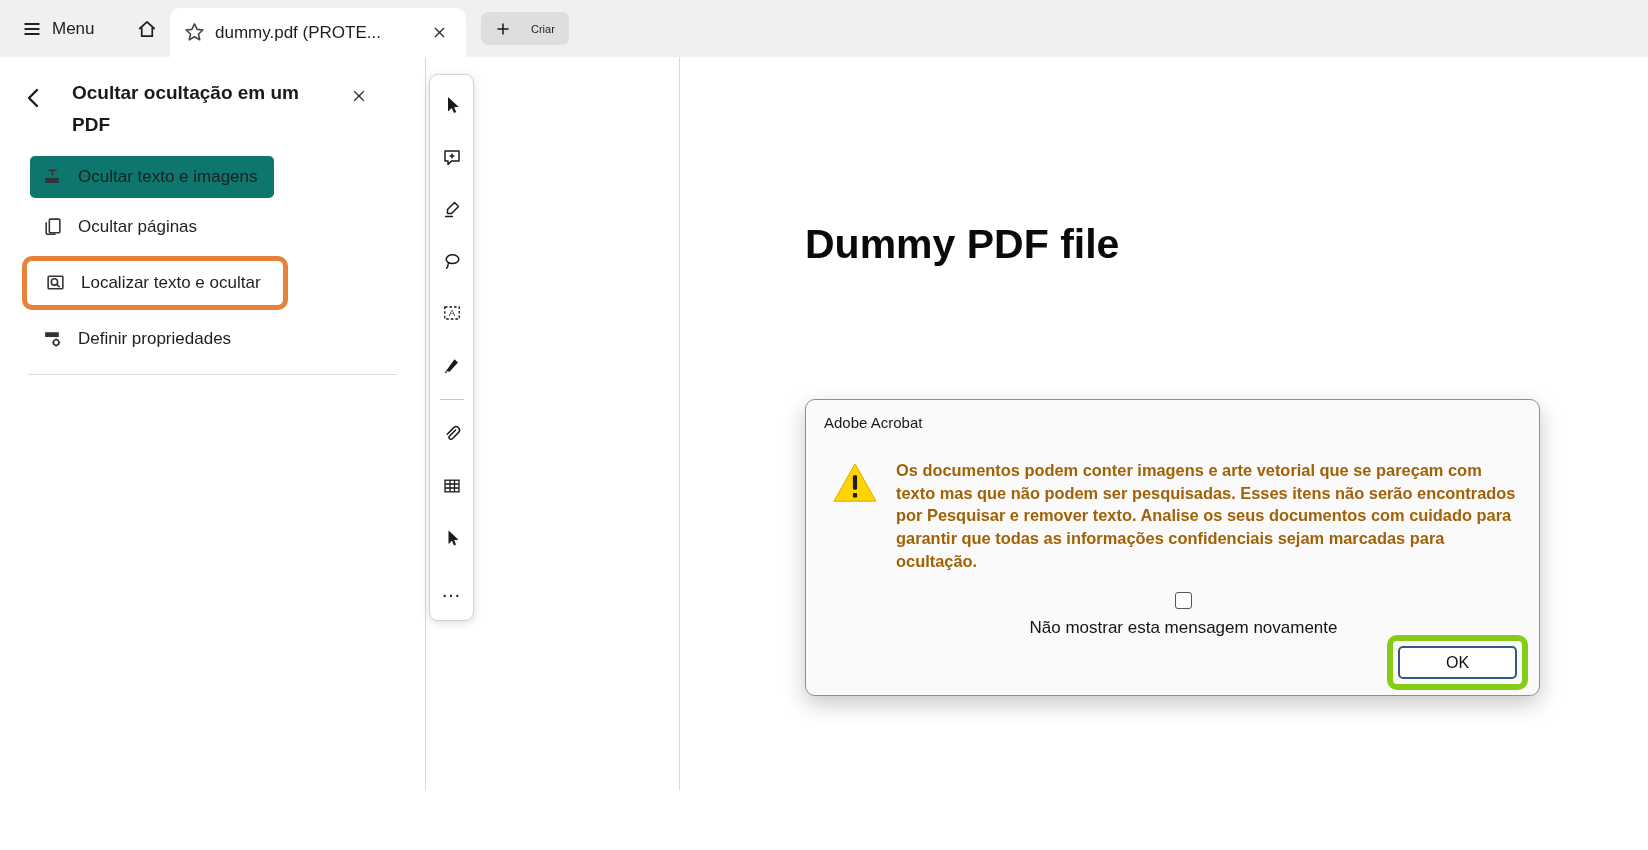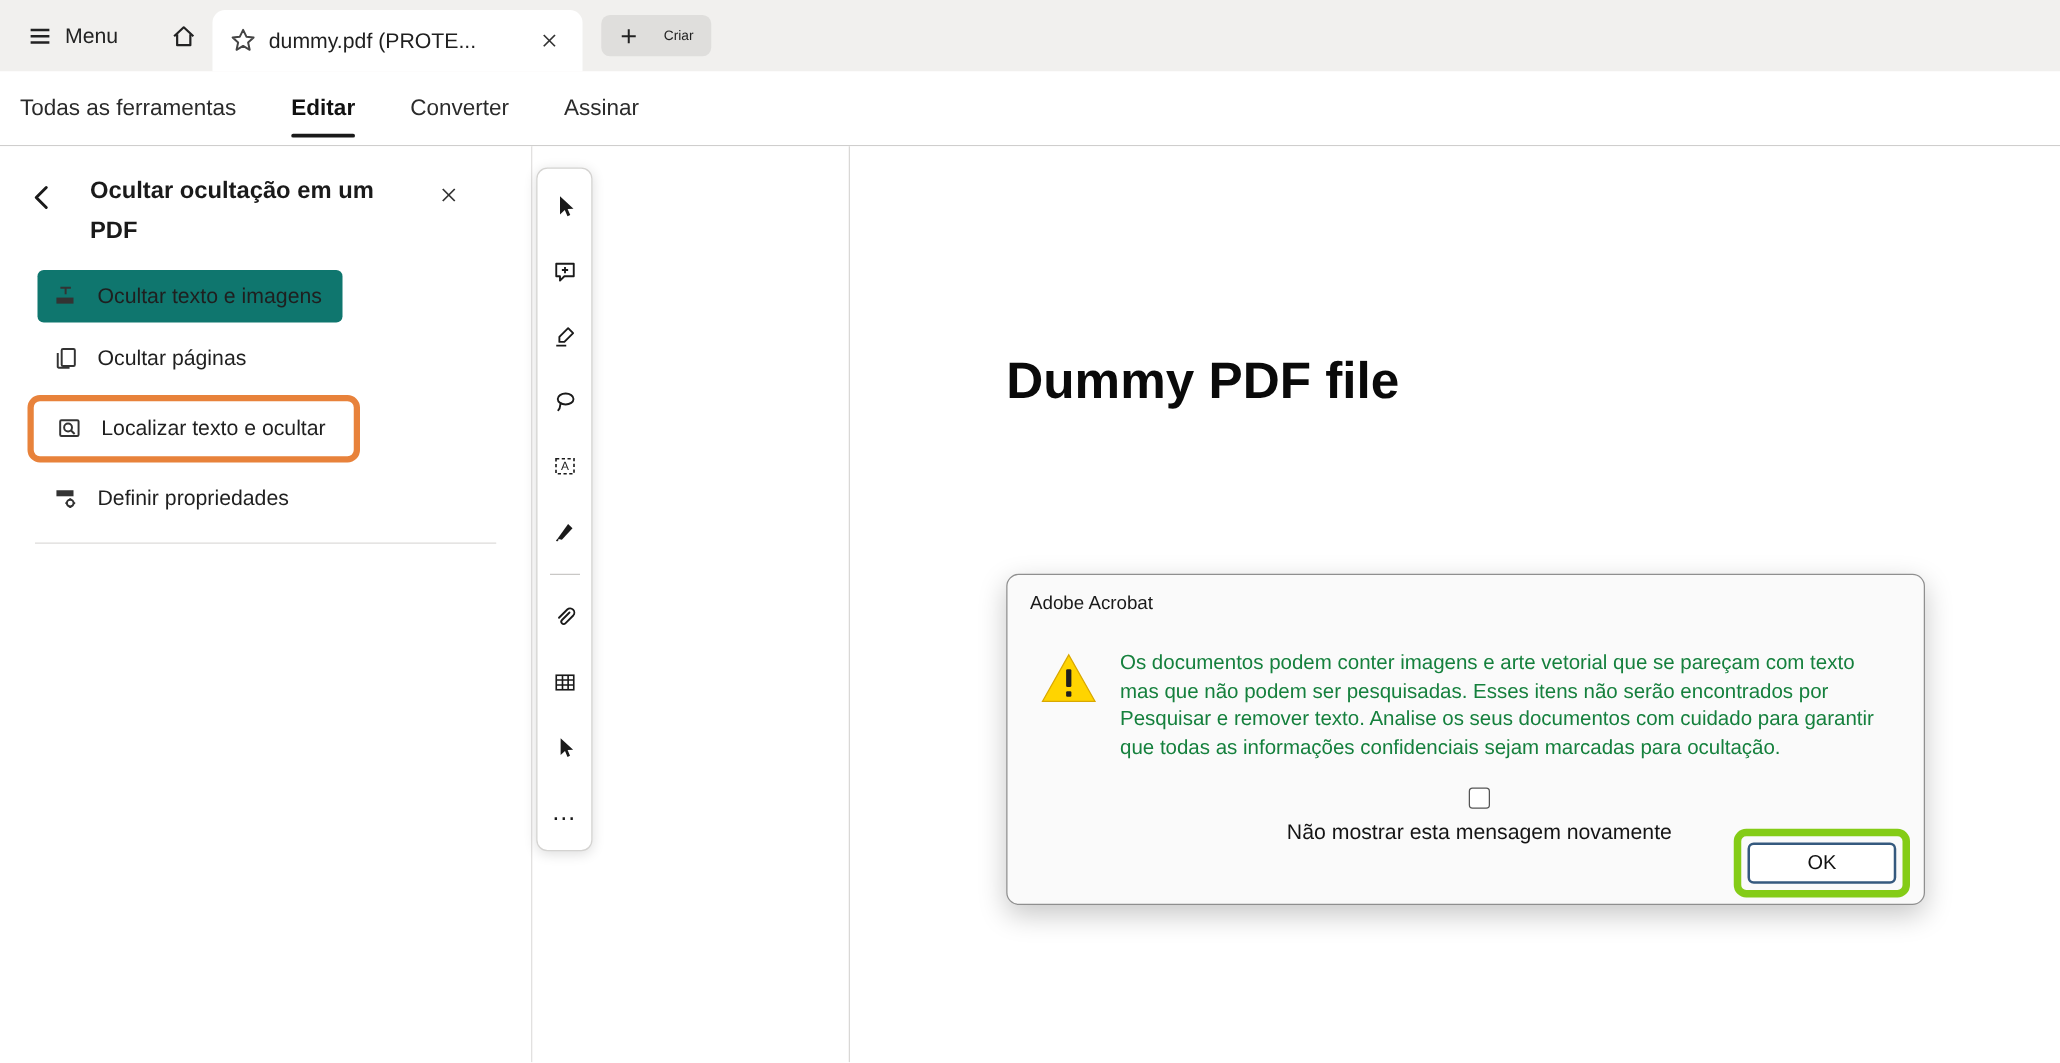--- a/index.html
+++ b/index.html
@@ -51,26 +51,26 @@
              align-items:center; padding:12px 0; gap:16px; }
   .tool { width:36px; height:36px; display:flex; align-items:center; justify-content:center; border-radius:6px; cursor:pointer; }
   .tb-div { width:24px; height:0; border-top:1px solid #c9c8c6; }
   .more-glyph { font-size:20px; color:#1a1a1a; letter-spacing:1px; line-height:10px; }
 
   
   .doc-area { flex:1; position:relative; background:#fff; }
   .page-title { position:absolute; left:125px; top:144px; font-size:41px; font-weight:bold; color:#0a0a0a;margin-top:20px; }
 
   
-  .dialog { position:absolute; left:125px; top:342px; width:735px; height:265px; background:#fafafa;
+  .dialog { position:absolute; left:125px; top:342px; width:735px; height:297px; background:#fafafa;
             border:1px solid #8f8f8f; border-radius:10px; box-shadow:0 8px 22px rgba(0,0,0,0.22); }
   .dialog-title { padding:14px 0 0 18px; font-size:15px; color:#1a1a1a; }
   .dialog-body { display:flex; gap:18px; padding:28px 22px 0 26px; }
   .warn-wrap { flex:0 0 46px; padding-top:2px; }
-  .dialog-msg { font-size:16.4px; line-height:1.38; color:#15803d; max-width:626px; }
+  .dialog-msg { font-size:16.4px; line-height:1.38; color:#a16207; max-width:626px;font-weight:bold; }
   .checkbox-row { display:flex; align-items:center; gap:9px; margin:20px 0 0 22px; font-size:17px; color:#141414;flex-direction:column; }
   .checkbox { width:17px; height:17px; background:#fff; border:1px solid #555; border-radius:3px; cursor:pointer; }
   .ok-annotation { position:absolute; right:11px; bottom:5px; border:6px solid #84cc16; border-radius:10px; padding:5px; }
   .ok-btn { width:119px; height:33px; background:#fff; border:2px solid #35597e; border-radius:5px;
             font-family:"Liberation Sans", sans-serif; font-size:16px; color:#111; cursor:pointer; }
 
   svg { display:block; }
 </style>
 </head>
 <body>
@@ -119,26 +119,20 @@
       <span>
         <svg width="16" height="16" viewBox="0 0 20 20" stroke="#222" stroke-width="2">
             <line x1="10" y1="3" x2="10" y2="17"></line>
             <line x1="3" y1="10" x2="17" y2="10"></line>
           </svg>
       </span>
       <span>Criar</span>
     </div>
   </div>
 
-  <div class="navbar">
-    <div class="nav-item">Todas as ferramentas</div>
-    <div class="nav-item active">Editar</div>
-    <div class="nav-item">Converter</div>
-    <div class="nav-item">Assinar</div>
-  </div>
 
   <div class="main">
 
     <div class="left-panel">
       <div class="panel-header">
         <span class="back-btn">
           <svg width="20" height="24" viewBox="0 0 20 24" fill="none" stroke="#1a1a1a" stroke-width="2.4" stroke-linecap="round" stroke-linejoin="round">
               <polyline points="13,4 5,12 13,20"></polyline>
             </svg>
         </span>

